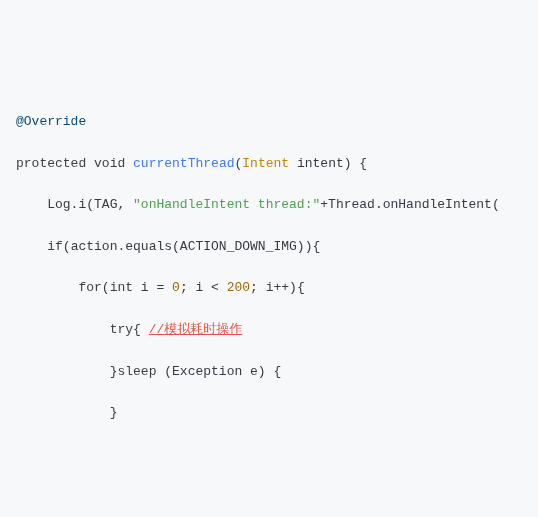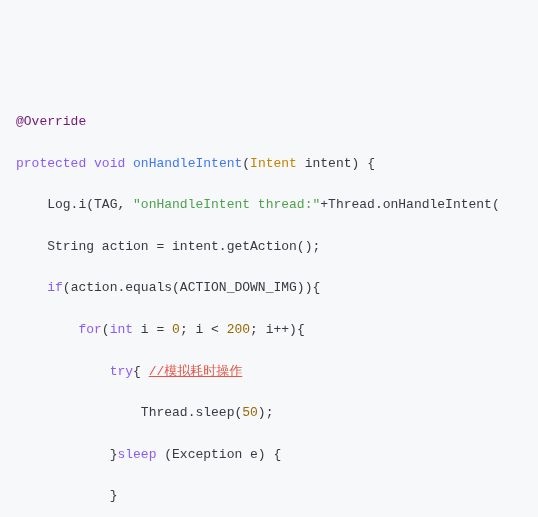--- a/index.html
+++ b/index.html
@@ -10,43 +10,41 @@
     font-size: 13px;
     line-height: 1.6;
     color: #383a42;
     white-space: pre;
     overflow: hidden;
     width: 538px;
     box-sizing: border-box;
     position: relative;
   }
   .line { display: block; }
-  .tk-annotation { color: #701a75; }
-  .tk-keyword { color: #8b5cf6; }
+  .tk-annotation { color: #0c4a6e; }
+  .tk-keyword { color: #404040; }
   .tk-funcname { color: #4078f2; }
   .tk-type { color: #c18401; }
   .tk-string { color: #50a14f; }
   .tk-comment { color: #e45649; text-decoration: underline; }
   .tk-number { color: #986801; }
   .tk-plain { color: #383a42; }
 </style>
 </head>
 <body>
 
 
 
 <div>
 <span class="line"><span class="tk-annotation">@Override</span></span>
-<span class="line"><span class="tk-keyword">protected</span> <span class="tk-keyword">void</span> <span class="tk-funcname">onHandleIntent</span><span class="tk-plain">(</span><span class="tk-type">Intent</span><span class="tk-plain"> </span><span class="tk-plain">intent</span><span class="tk-plain">) {</span></span>
+<span class="line"><span class="tk-keyword">protected</span> <span class="tk-keyword">void</span> <span class="tk-funcname">currentThread</span><span class="tk-plain">(</span><span class="tk-type">Intent</span><span class="tk-plain"> </span><span class="tk-plain">intent</span><span class="tk-plain">) {</span></span>
 <span class="line">    <span class="tk-plain">Log.i(TAG, </span><span class="tk-string">"onHandleIntent thread:"</span><span class="tk-plain">+Thread.onHandleIntent(</span></span>
-<span class="line">    <span class="tk-plain">String action = intent.getAction();</span></span>
 <span class="line">    <span class="tk-keyword">if</span><span class="tk-plain">(action.equals(ACTION_DOWN_IMG)){</span></span>
 <span class="line">        <span class="tk-keyword">for</span><span class="tk-plain">(</span><span class="tk-keyword">int</span><span class="tk-plain"> i = </span><span class="tk-number">0</span><span class="tk-plain">; i &lt; </span><span class="tk-number">200</span><span class="tk-plain">; i++){</span></span>
 <span class="line">            <span class="tk-keyword">try</span><span class="tk-plain">{ </span><span class="tk-comment">//模拟耗时操作</span></span>
-<span class="line">                <span class="tk-plain">Thread.sleep(</span><span class="tk-number">50</span><span class="tk-plain">);</span></span>
 <span class="line">            <span class="tk-plain">}</span><span class="tk-keyword">sleep</span><span class="tk-plain"> (Exception e) {</span></span>
 <span class="line">            <span class="tk-plain">}</span></span>
 
 
 
 
 
 
 
 

